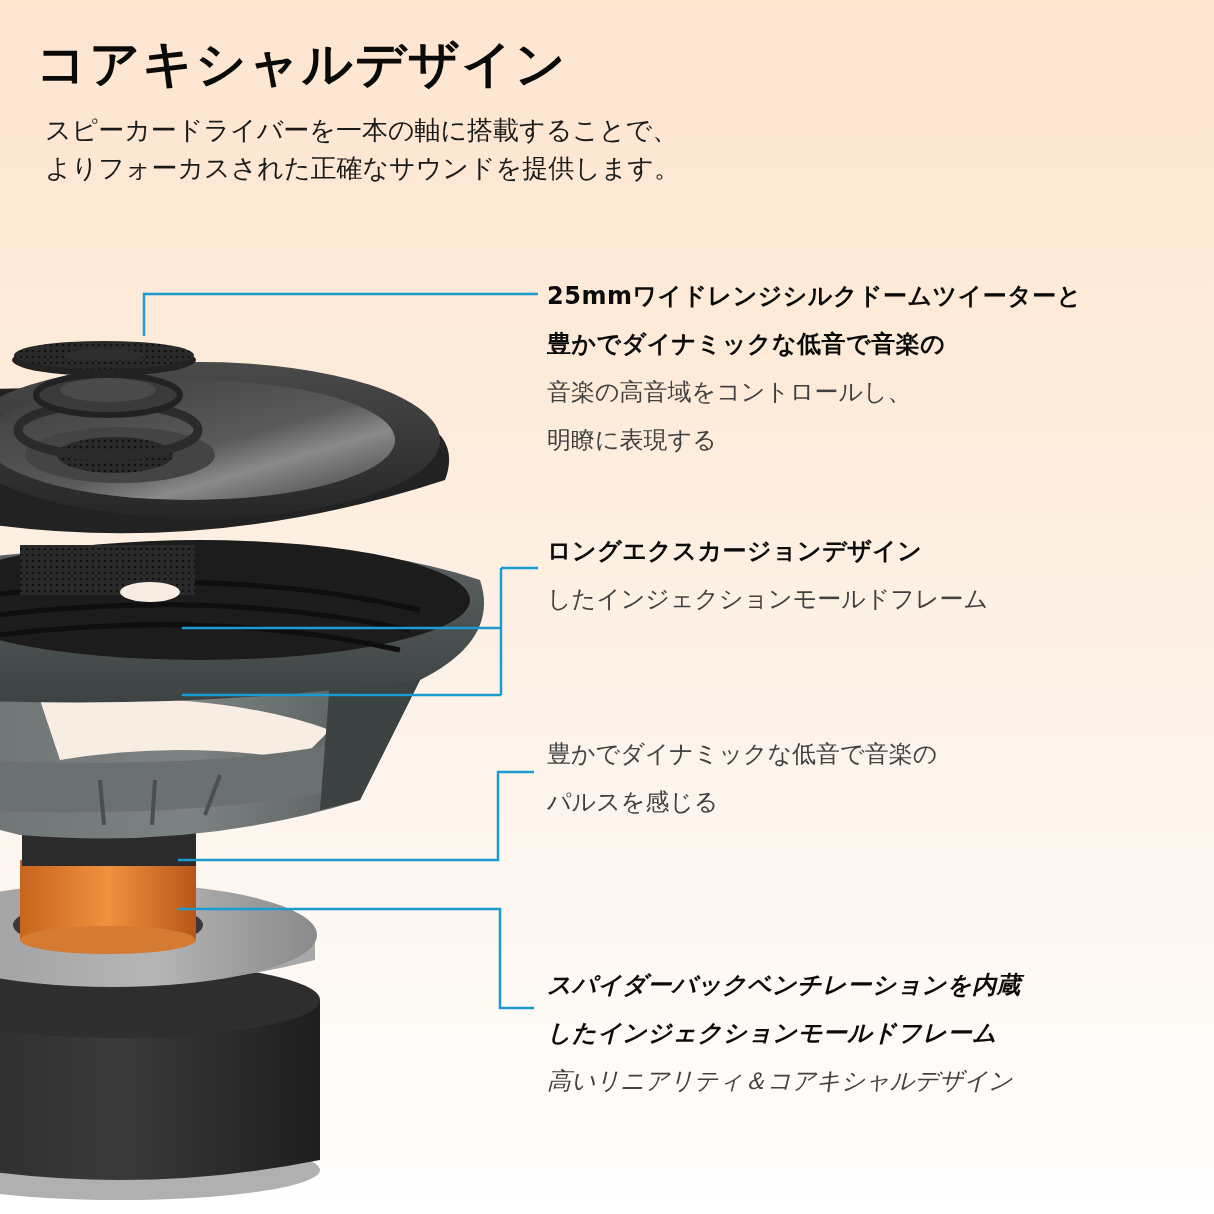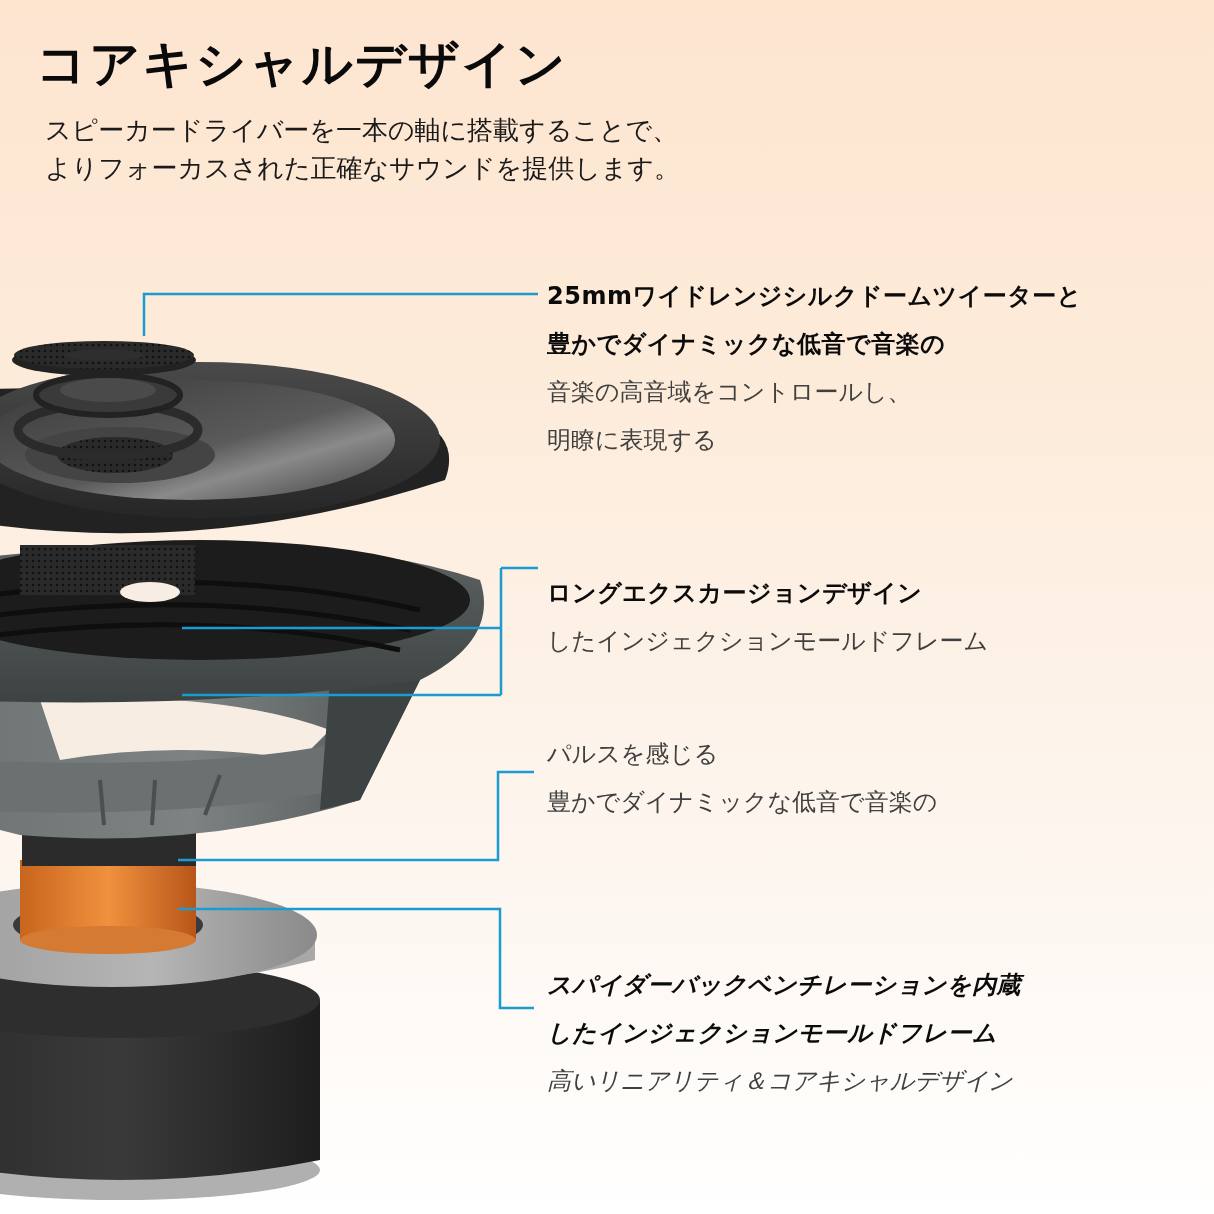--- a/index.html
+++ b/index.html
@@ -136,27 +136,27 @@
   </g>
 </svg>
 
 <div class="feat" style="top:272px;">
   <span class="h">25mmワイドレンジシルクドームツイーターと</span>
   <span class="h">豊かでダイナミックな低音で音楽の</span>
   <span class="d">音楽の高音域をコントロールし、</span>
   <span class="d">明瞭に表現する</span>
 </div>
 
-<div class="feat" style="top:569px;">
+<div class="feat" style="top:527px;">
   <span class="h">ロングエクスカージョンデザイン</span>
   <span class="d">したインジェクションモールドフレーム</span>
 </div>
 
 <div class="feat" style="top:730px;">
+  <span class="d">豊かでダイナミックな低音で音楽の</span>
   <span class="d">パルスを感じる</span>
-  <span class="d">豊かでダイナミックな低音で音楽の</span>
 </div>
 
 <div class="feat" style="top:961px;font-style:italic;">
   <span class="h">スパイダーバックベンチレーションを内蔵</span>
   <span class="h">したインジェクションモールドフレーム</span>
   <span class="d">高いリニアリティ＆コアキシャルデザイン</span>
 </div>
 
 </body></html>

